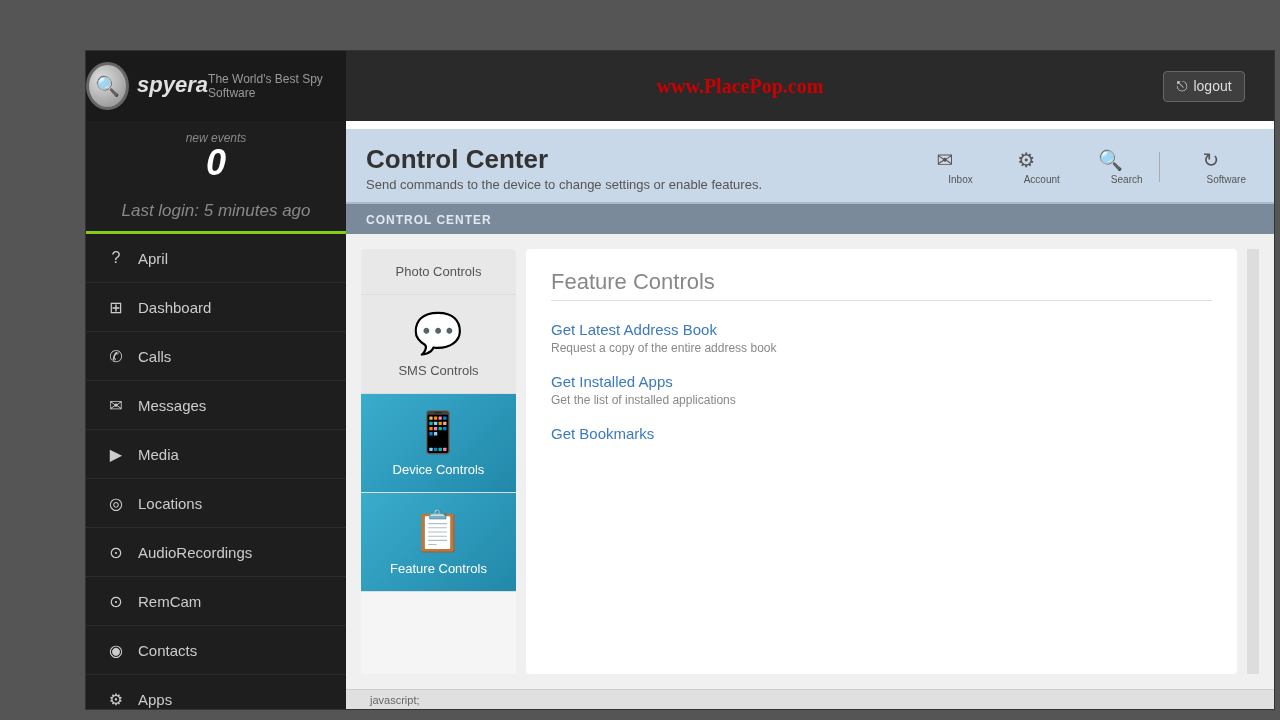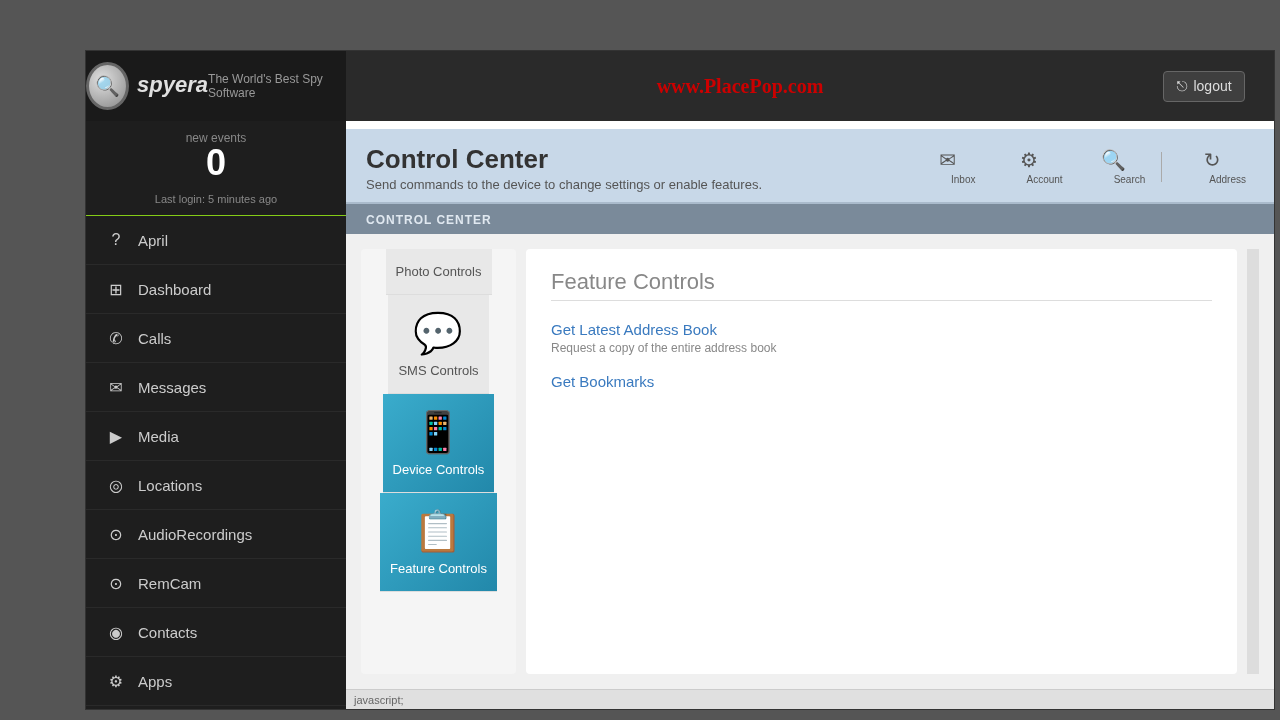--- a/index.html
+++ b/index.html
@@ -21,24 +21,24 @@
     .ad-banner { color: #cc0000; font-size: 20px; font-weight: bold; font-family: Georgia, serif; }
     .date-display { position: absolute; right: 200px; color: #ccc; font-size: 28px; font-weight: 300; }
     .logout-area { width: 140px; display: flex; align-items: center; justify-content: center; }
     .logout-btn { display: flex; align-items: center; gap: 6px; background: rgba(255,255,255,0.1); border: 1px solid #666; border-radius: 4px; padding: 6px 12px; cursor: pointer; color: #ddd; font-size: 14px; }
 
     
     .main-layout { display: flex; flex: 1; overflow: hidden; }
 
     
     .sidebar-panel { width: 260px; background: #1e1e1e; flex-shrink: 0; display: flex; flex-direction: column; }
-    .events-section { text-align: center; padding: 10px; border-bottom: 1px solid #84cc16; }
+    .events-section { text-align: center; padding: 10px; border-bottom: 3px solid #84cc16; font-style: italic; }
     .events-label { color: #888; font-size: 12px; }
     .events-count { color: #fff; font-size: 36px; font-weight: bold; line-height: 1; }
-    .last-login { color: #888; font-size: 11px; margin-top: 12px; }
+    .last-login { color: #888; font-size: 17px; margin-top: 20px; }
 
     .nav-items { flex: 1; }
     .nav-item { display: flex; align-items: center; gap: 12px; padding: 14px 20px; color: #ccc; font-size: 15px; cursor: pointer; border-bottom: 1px solid #2a2a2a; }
     .nav-icon { width: 20px; height: 20px; display: flex; align-items: center; justify-content: center; font-size: 16px; flex-shrink: 0; }
 
     
     .content-area { flex: 1; background: #e8e8e8; display: flex; flex-direction: column; overflow: hidden; margin-top: 8px; }
 
     
     .content-header { background: #c8d8e8; padding: 15px 20px 10px; display: flex; align-items: flex-start; justify-content: space-between; border-bottom: 2px solid #aabbcc; }
@@ -52,41 +52,41 @@
     .header-divider { width: 1px; height: 30px; background: #aaa; margin: 0 4px; }
 
     
     .breadcrumb-bar { background: #7a8a9a; padding: 6px 20px; }
     .breadcrumb-text { color: #e0e8f0; font-size: 12px; font-weight: bold; letter-spacing: 1px; }
 
     
     .control-body { flex: 1; display: flex; overflow: hidden; background: #f0f0f0; padding: 15px; gap: 10px; }
 
     
-    .controls-list { width: 155px; flex-shrink: 0; display: flex; flex-direction: column; gap: 0; background: #f5f5f5; border-radius: 4px; overflow: hidden; align-items: center; }
+    .controls-list { width: 155px; flex-shrink: 0; display: flex; flex-direction: column; gap: 0; background: #f5f5f5; border-radius: 4px; overflow: hidden; }
 
     .control-item { padding: 15px 10px; text-align: center; cursor: pointer; border-bottom: 1px solid #ddd; background: #f0f0f0; color: #555; font-size: 13px; }
     .control-item.active { background: linear-gradient(135deg, #3aaccc, #2288aa); color: #fff; }
     .control-icon { font-size: 40px; margin-bottom: 6px; display: block; }
     .control-label { font-size: 13px; }
 
     .photo-controls-item { background: #e8e8e8; }
     .sms-controls-item { background: #e8e8e8; }
 
     
     .feature-panel { flex: 1; background: #fff; border-radius: 4px; padding: 20px 25px; }
     .feature-title { font-size: 22px; color: #888; font-weight: normal; margin-bottom: 5px; }
     .feature-divider { height: 1px; background: #ddd; margin-bottom: 20px; }
 
     .feature-item { margin-bottom: 18px; }
     .feature-link { color: #3a7abf; font-size: 15px; text-decoration: none; cursor: pointer; display: block; }
     .feature-desc { color: #888; font-size: 12px; margin-top: 3px; }
 
     
-    .status-bar { height: 20px; background: #e0e0e0; border-top: 1px solid #ccc; display: flex; align-items: center; padding: 0 8px; font-size: 11px; color: #666; }
+    .status-bar { height: 20px; background: #e0e0e0; border-top: 1px solid #ccc; display: flex; align-items: center; padding: 0 24px; font-size: 11px; color: #666; }
 
     
     .scrollbar { width: 12px; background: #ddd; flex-shrink: 0; }
   </style>
 </head>
 <body>
 
 <div class="browser-frame">
 
   <div class="top-bar">
@@ -192,21 +192,21 @@
             <span class="header-icon-symbol">⚙</span>
             <span class="header-icon-label">Account</span>
           </div>
           <div class="header-icon-item">
             <span class="header-icon-symbol">🔍</span>
             <span class="header-icon-label">Search</span>
           </div>
           <div class="header-divider"></div>
           <div class="header-icon-item">
             <span class="header-icon-symbol">↻</span>
-            <span class="header-icon-label">Address</span>
+            <span class="header-icon-label">Software</span>
           </div>
         </div>
       </div>
 
       <div class="breadcrumb-bar">
         <span class="breadcrumb-text">CONTROL CENTER</span>
       </div>
 
       <div class="control-body">
 
@@ -234,20 +234,24 @@
 
         <div class="feature-panel">
           <div class="feature-title">Feature Controls</div>
           <div class="feature-divider"></div>
 
           <div class="feature-item">
             <a class="feature-link">Get Latest Address Book</a>
             <div class="feature-desc">Request a copy of the entire address book</div>
           </div>
 
+          <div class="feature-item">
+            <a class="feature-link">Get Installed Apps</a>
+            <div class="feature-desc">Get the list of installed applications</div>
+          </div>
 
           <div class="feature-item">
             <a class="feature-link">Get Bookmarks</a>
           </div>
         </div>
 
         <div class="scrollbar"></div>
       </div>
 
       <div class="status-bar">

